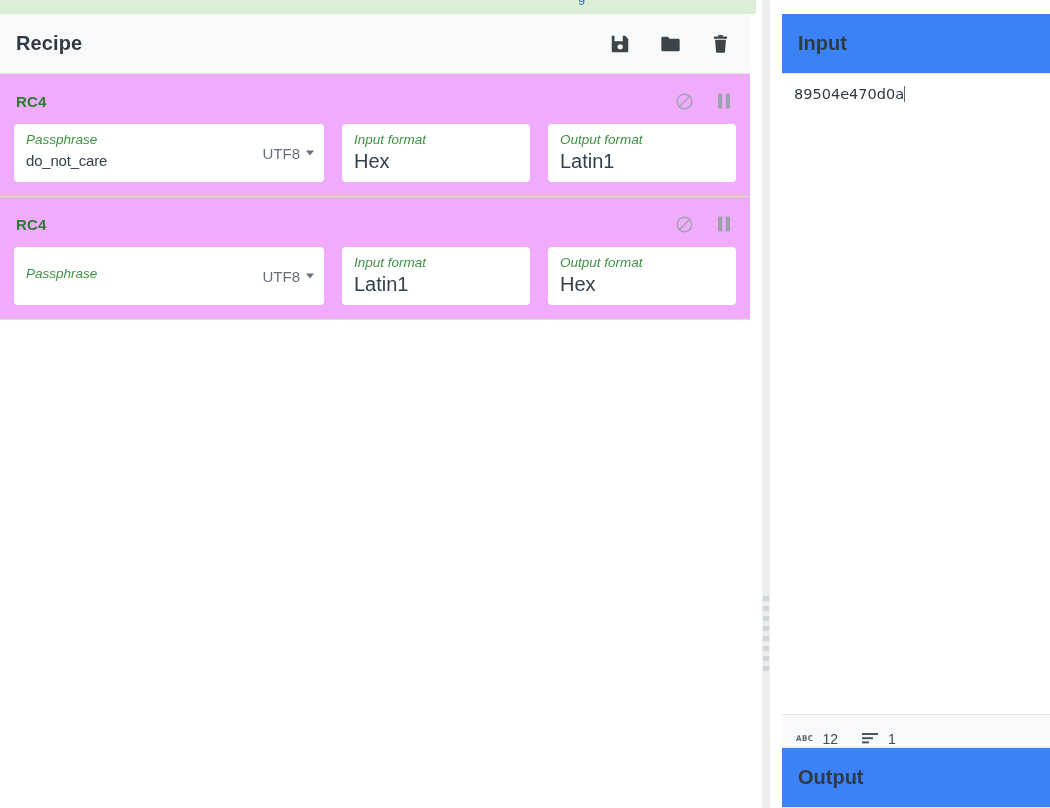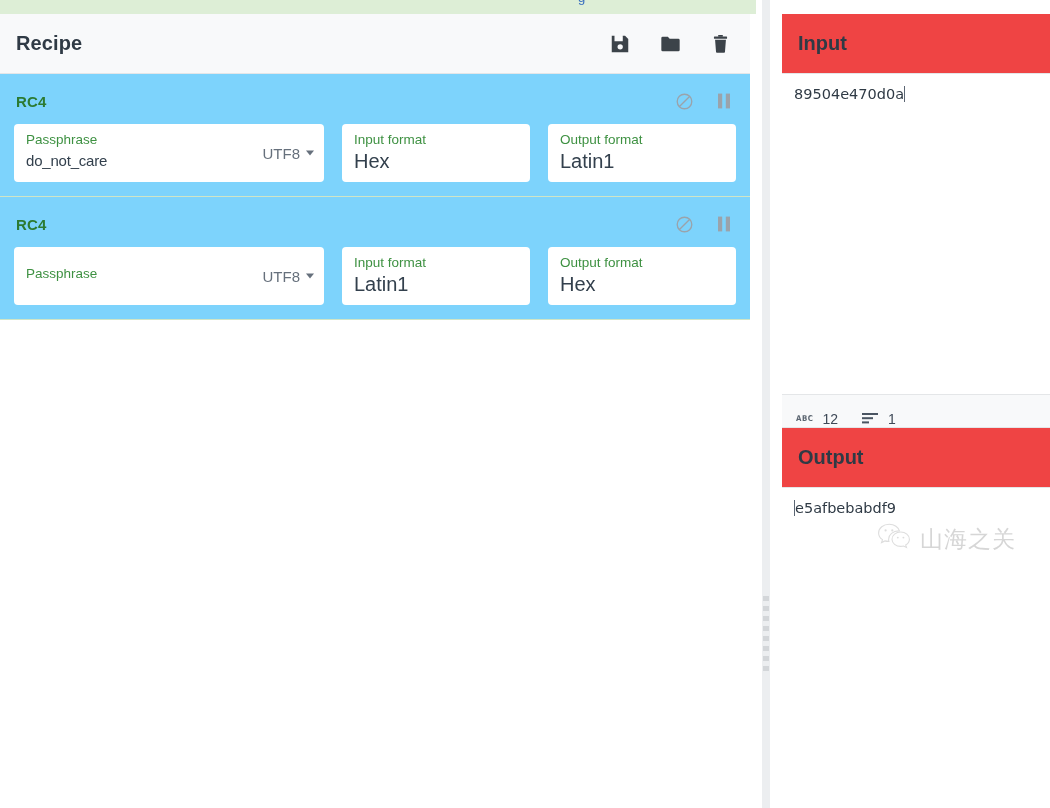--- a/index.html
+++ b/index.html
@@ -89,21 +89,21 @@
   .hdr-icon svg { display: block; }
 
   .recipe-list {
     background: #ffffff;
     flex: 1;
     overflow: hidden;
   }
 
   
   .operation {
-    background: #7dd3fc;
+    background: #f0abfc;
     border-bottom: 1px solid #d0e5c6;
     padding: 12px 0 14px 0;
     position: relative;
   }
   .op-title-row {
     display: flex;
     align-items: center;
     padding: 0 16px 0 16px;
     height: 30px;
   }
@@ -152,20 +152,21 @@
   }
   .arg-field.format {
     width: 188px;
     min-height: 58px;
   }
   .arg-label {
     font-size: 13.5px;
     color: #3e9142;
     line-height: 16px;
     margin-bottom: 2px;
+    font-style: italic;
   }
   .arg-value {
     font-size: 20px;
     color: #33404d;
     line-height: 22px;
     font-family: "Liberation Sans", sans-serif;
   }
   .arg-value.mono {
     font-family: Liberation Sans, sans-serif;
     font-size: 15px;
@@ -226,21 +227,21 @@
     display: flex;
     flex-direction: column;
     background: #ffffff;
     position: relative;
   }
 
   .io-header {
     height: 60px;
     min-height: 60px;
     margin-top: 14px;
-    background: #ef4444;
+    background: #3b82f6;
     border-bottom: 1px solid #e4e6e8;
     display: flex;
     align-items: center;
     padding: 0 16px;
     box-sizing: border-box;
   }
   .io-header.output-header {
     margin-top: 0;
   }
   .io-title {
@@ -492,32 +493,15 @@
           </svg>
         </span>
         <span class="status-val">1</span>
       </div>
     </div>
 
     <div class="io-header output-header">
       <div class="io-title">Output</div>
     </div>
 
-    <div class="io-text output-area">
-      <span class="caret lead"></span><span>e5afbebabdf9</span>
-
-      <div class="watermark">
-        <span>
-          <svg width="34" height="29" viewBox="0 0 34 29" aria-hidden="true">
-            <path d="M12.2 2.2C6.3 2.2 1.6 6.1 1.6 10.9c0 2.7 1.5 5.1 3.9 6.7l-1 3 3.4-1.7c1.1.3 2.2.5 3.3.5h.7a8 8 0 0 1-.3-2.2c0-4.6 4.5-8.3 10.1-8.3h.7C21.6 5.4 17.4 2.2 12.2 2.2z" fill="none" stroke="#c9c9c9" stroke-width="1.1"></path>
-            <circle cx="8.6" cy="8.4" r="1.1" fill="#c9c9c9"></circle>
-            <circle cx="15.3" cy="8.4" r="1.1" fill="#c9c9c9"></circle>
-            <path d="M32.4 17.2c0-4-3.9-7.2-8.7-7.2s-8.7 3.2-8.7 7.2 3.9 7.2 8.7 7.2c1 0 2-.1 2.9-.4l2.9 1.5-.8-2.6c2.2-1.3 3.7-3.4 3.7-5.7z" fill="none" stroke="#c9c9c9" stroke-width="1.1"></path>
-            <circle cx="20.8" cy="15.6" r="0.95" fill="#c9c9c9"></circle>
-            <circle cx="26.4" cy="15.6" r="0.95" fill="#c9c9c9"></circle>
-          </svg>
-        </span>
-        <span class="wm-text">山海之关</span>
-      </div>
-    </div>
 
   </div>
 </div>
 
 </body></html>

